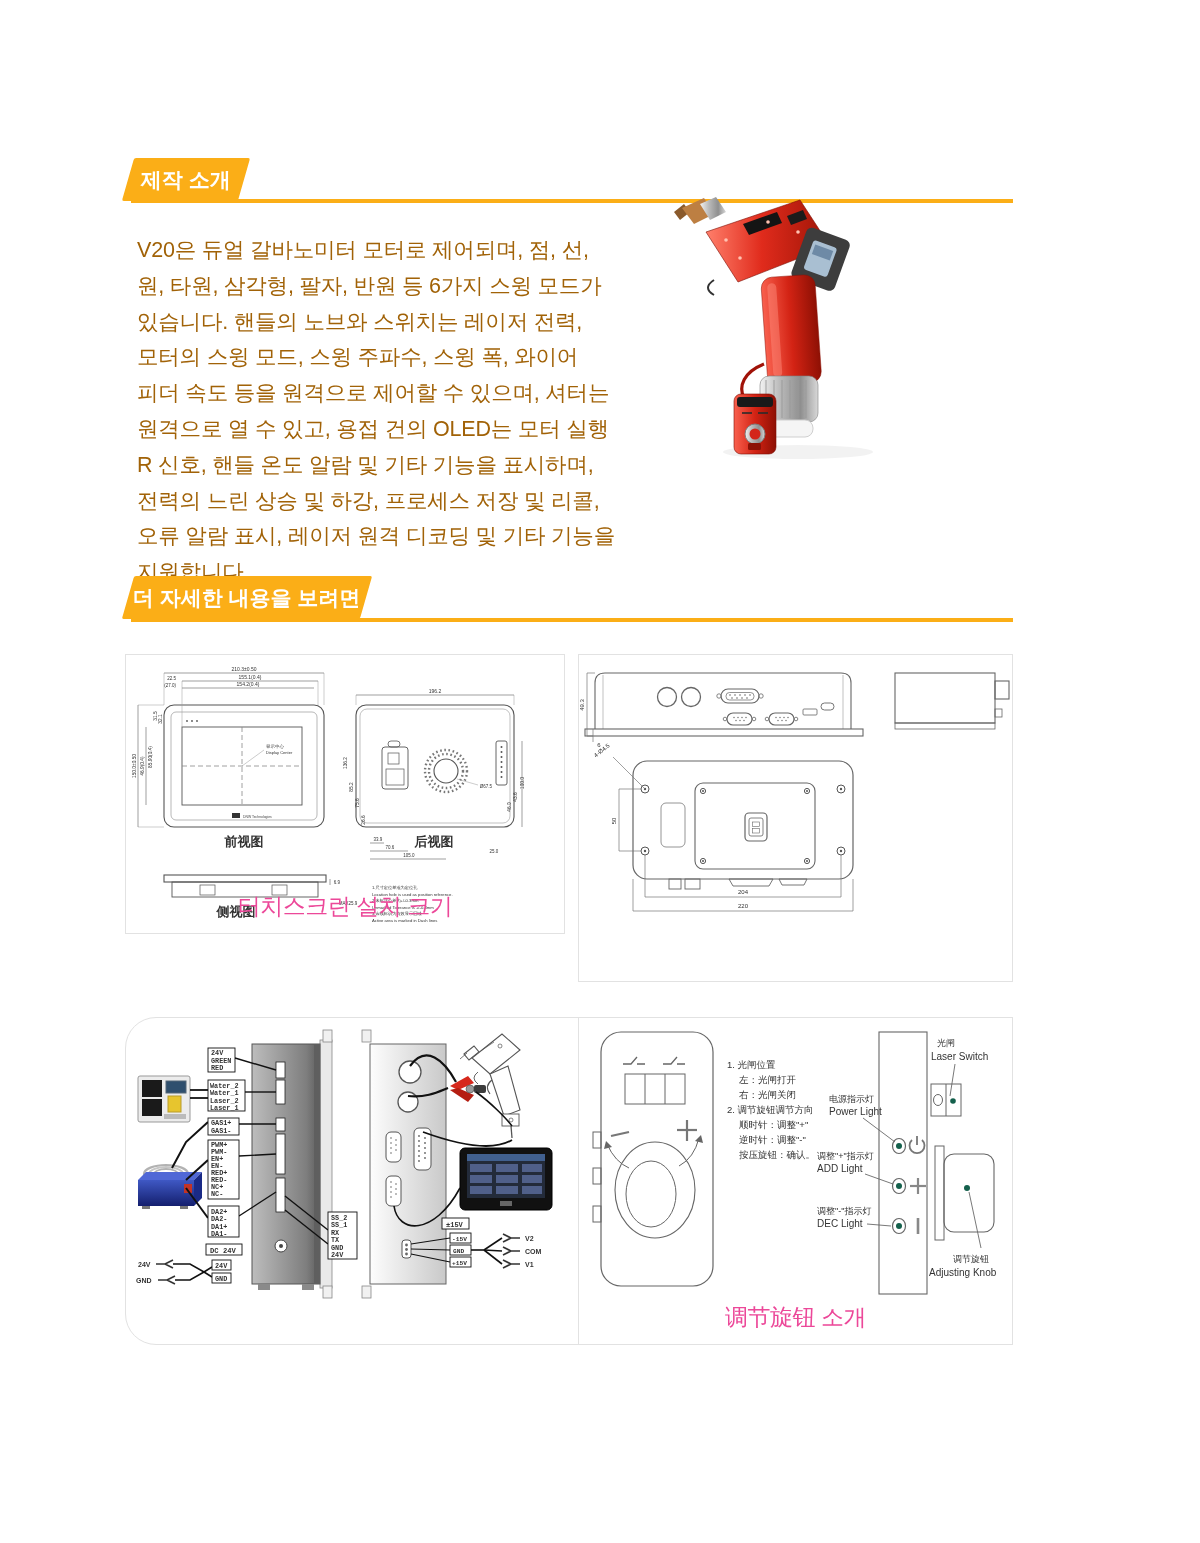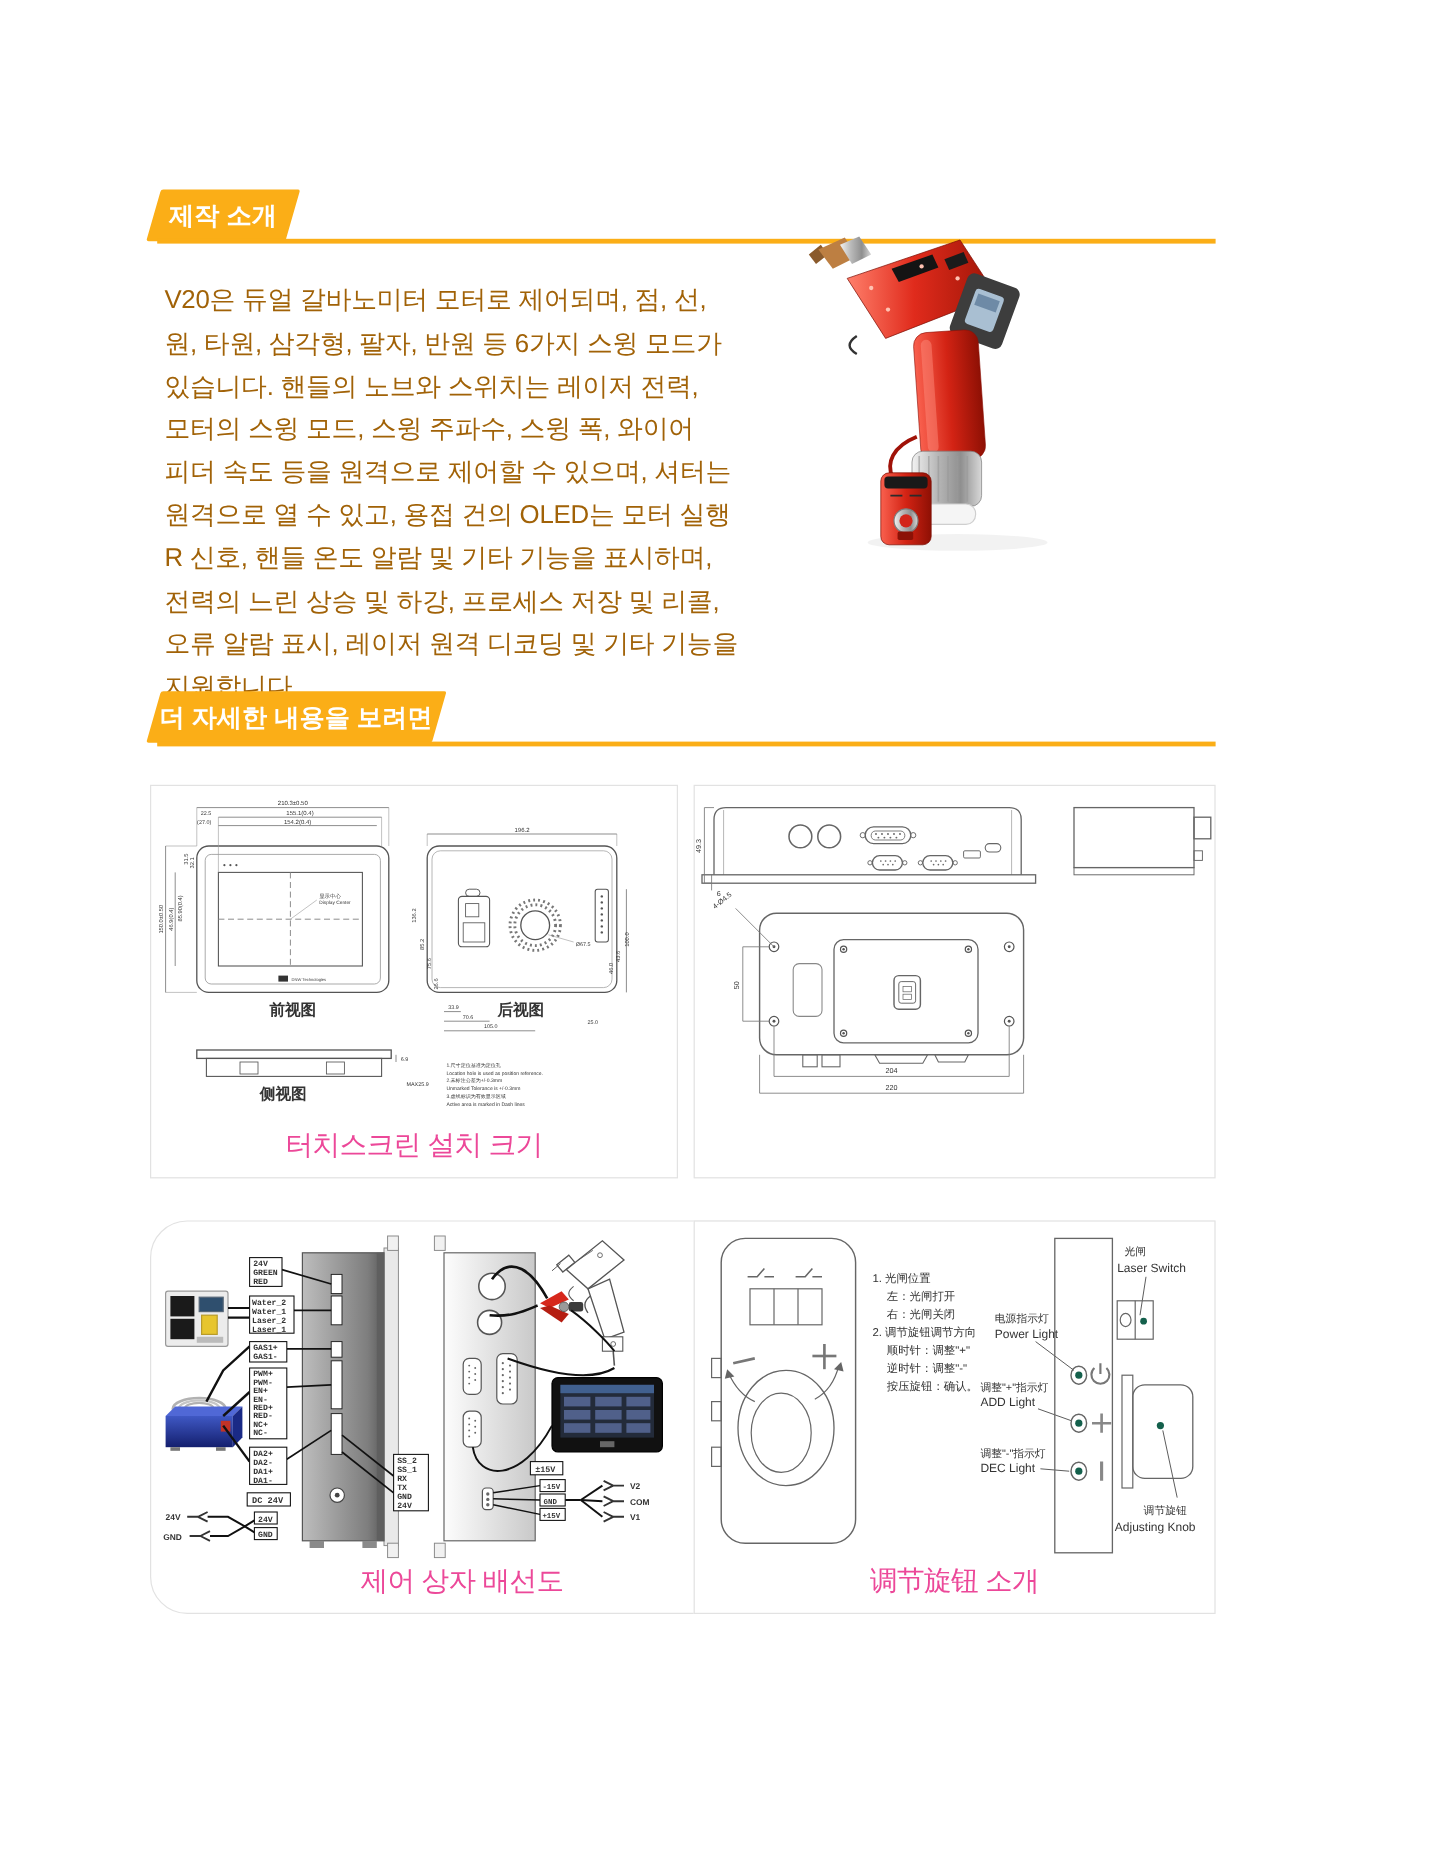--- a/index.html
+++ b/index.html
@@ -119,21 +119,21 @@
       <rect x="100" y="247" width="13" height="7" rx="1.5" fill="#8c1106"></rect>
     </g>
   </g>
 </svg>
 
 <div class="badge" style="left:128px; top:576px; width:238px; height:43px;">
   <span>더 자세한 내용을 보려면</span>
 </div>
 <div class="accent-line" style="left:131px; top:618px; width:882px;"></div>
 
-<div class="panel" style="left:125px; top:654px; width:440px; height:328px;">
+<div class="panel" style="left:125px; top:654px; width:440px; height:280px;">
   <svg class="drawing" width="438" height="280" viewBox="0 0 438 280">
     <g stroke="#555" fill="none" stroke-width="1.1">
 
       <rect x="38" y="48" width="160" height="122" rx="10"></rect>
       <rect x="45" y="55" width="146" height="108" rx="5" stroke="#999" stroke-width="0.7"></rect>
       <rect x="56" y="70" width="120" height="78" stroke-width="0.9"></rect>
       <line x1="116" y1="70" x2="116" y2="148" stroke="#888" stroke-width="0.8" stroke-dasharray="5 3"></line>
       <line x1="56" y1="109" x2="176" y2="109" stroke="#888" stroke-width="0.8" stroke-dasharray="5 3"></line>
 
       <rect x="230" y="48" width="158" height="122" rx="10"></rect>
@@ -596,21 +596,20 @@
       <path d="M394,244 H385 M385,244 L377,240 M385,244 L377,248"></path>
     </g>
     <g font-size="7" font-weight="bold" fill="#111">
       <text x="12" y="247">24V</text>
       <text x="10" y="263">GND</text>
       <text x="399" y="221">V2</text>
       <text x="399" y="234">COM</text>
       <text x="399" y="247">V1</text>
     </g>
   </svg>
-  <div class="caption">제어 상자 배선도</div>
 </div>
 
 <div class="panel" style="left:578px; top:1017px; width:435px; height:328px;">
   <svg class="drawing" width="435" height="280" viewBox="0 0 435 280">
 
     <g stroke="#666" fill="none" stroke-width="1.2">
       <rect x="22" y="12" width="112" height="254" rx="20"></rect>
       <path d="M44,44 h8 l6,-7 m0,7 h8" stroke-width="1.3"></path>
       <path d="M84,44 h8 l6,-7 m0,7 h8" stroke-width="1.3"></path>
       <rect x="46" y="54" width="60" height="30" stroke-width="1"></rect>

